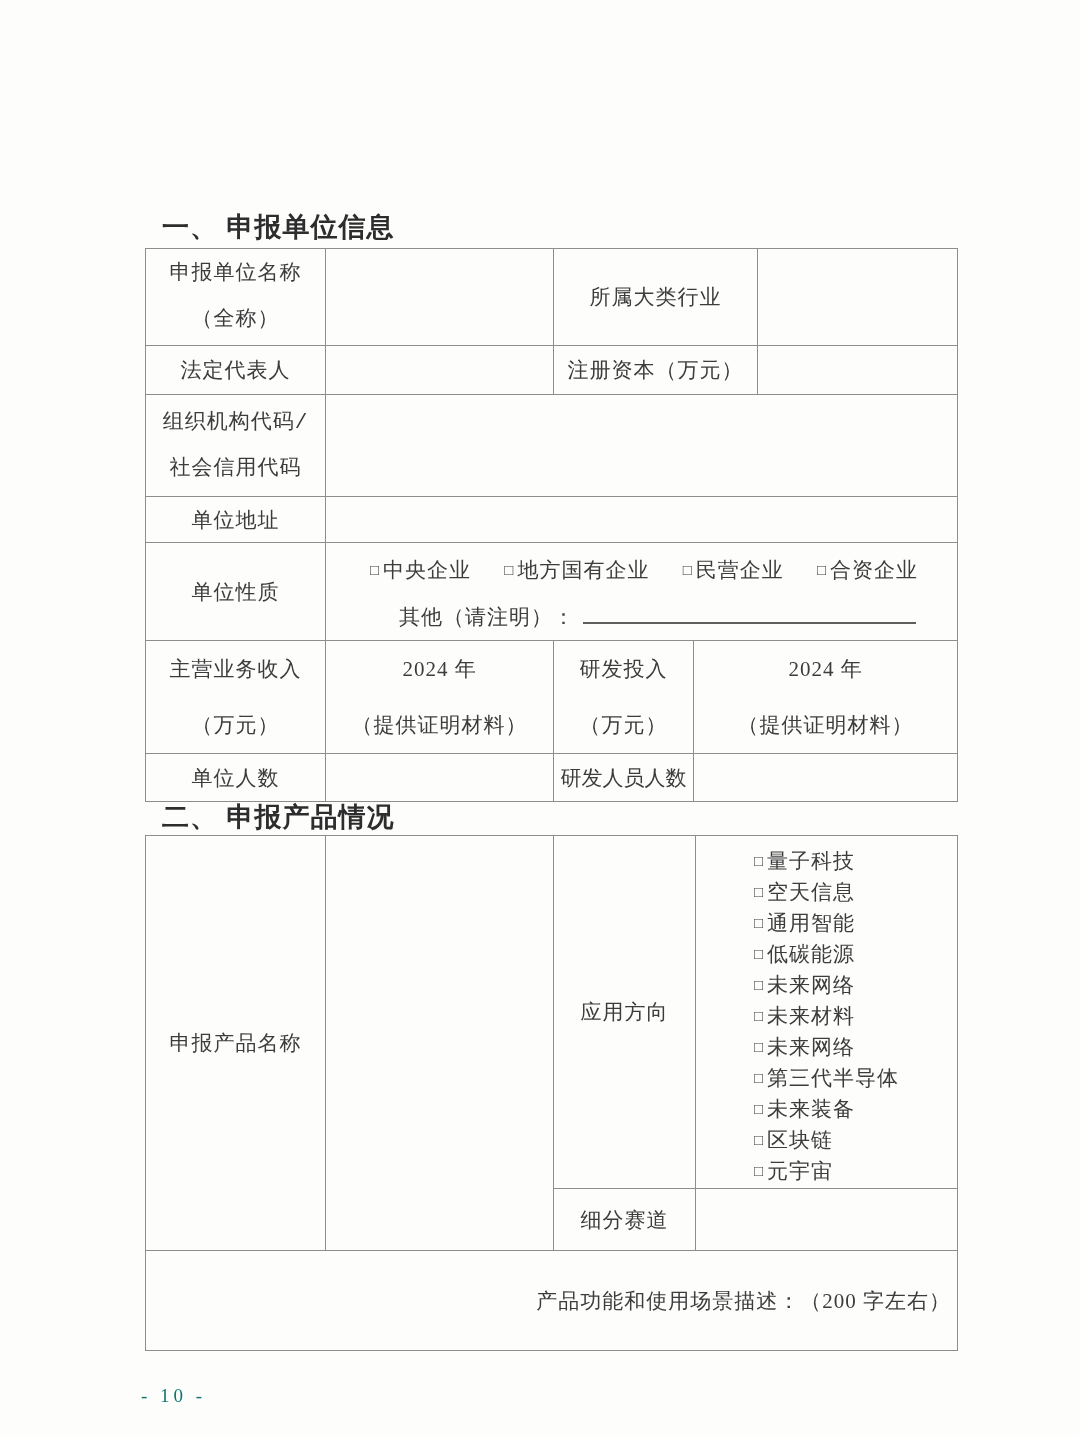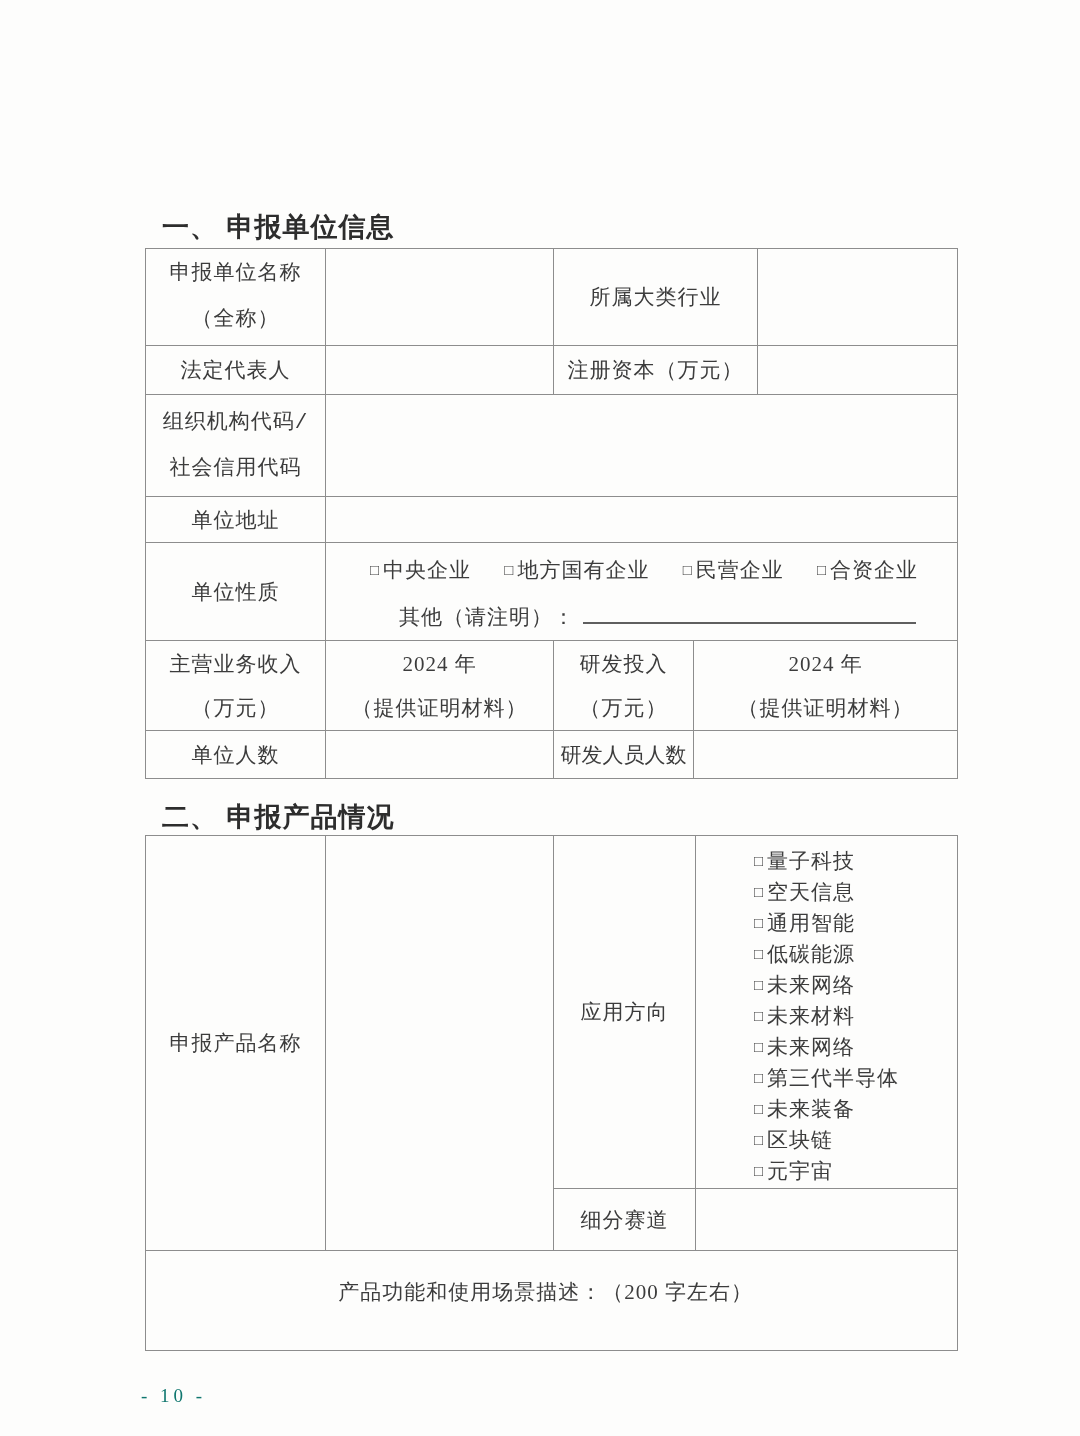--- a/index.html
+++ b/index.html
@@ -29,21 +29,21 @@
   #table-unit{top:248px;}
   #table-product{top:835px;}
   td{
     border:1px solid #8d8d8d;
     font-size:21px;letter-spacing:1px;
     text-align:center;vertical-align:middle;
     padding:0;overflow:hidden;
   }
   .pre{white-space:pre-line;}
   .lh46{line-height:46px;font-family:Liberation Mono, monospace;}
-  .lh44{line-height:44px;}
+  .lh44{line-height:56px;}
 
   
   .nature-cell{
     text-align:center;padding:4px 10px 0 42px;line-height:45px;
   }
   .nat-opt{display:inline-block;margin-right:27px;white-space:nowrap;}
   .cb{display:inline;}
   .cb::before{
     content:"□";
     font-size:15px;margin-right:3px;position:relative;top:-2px;
@@ -55,22 +55,22 @@
 
   
   .apps-cell{
     text-align:left;vertical-align:top;
     padding:11px 4px 0 58px;line-height:29px;
   }
   .app-opt{white-space:nowrap;}
 
   
   .desc-cell{
-    text-align:center;vertical-align:top;
-    padding:27px 6px 0 0;text-indent:-6px;
+    text-align:right;vertical-align:top;
+    padding:36px 6px 0 0;text-indent:-6px;
   }
 
   .page-number{
     position:absolute;left:141px;top:1385px;
     font-size:19px;letter-spacing:4px;color:#0f766e;
     white-space:pre;
   }
 </style>
 </head>
 <body>

